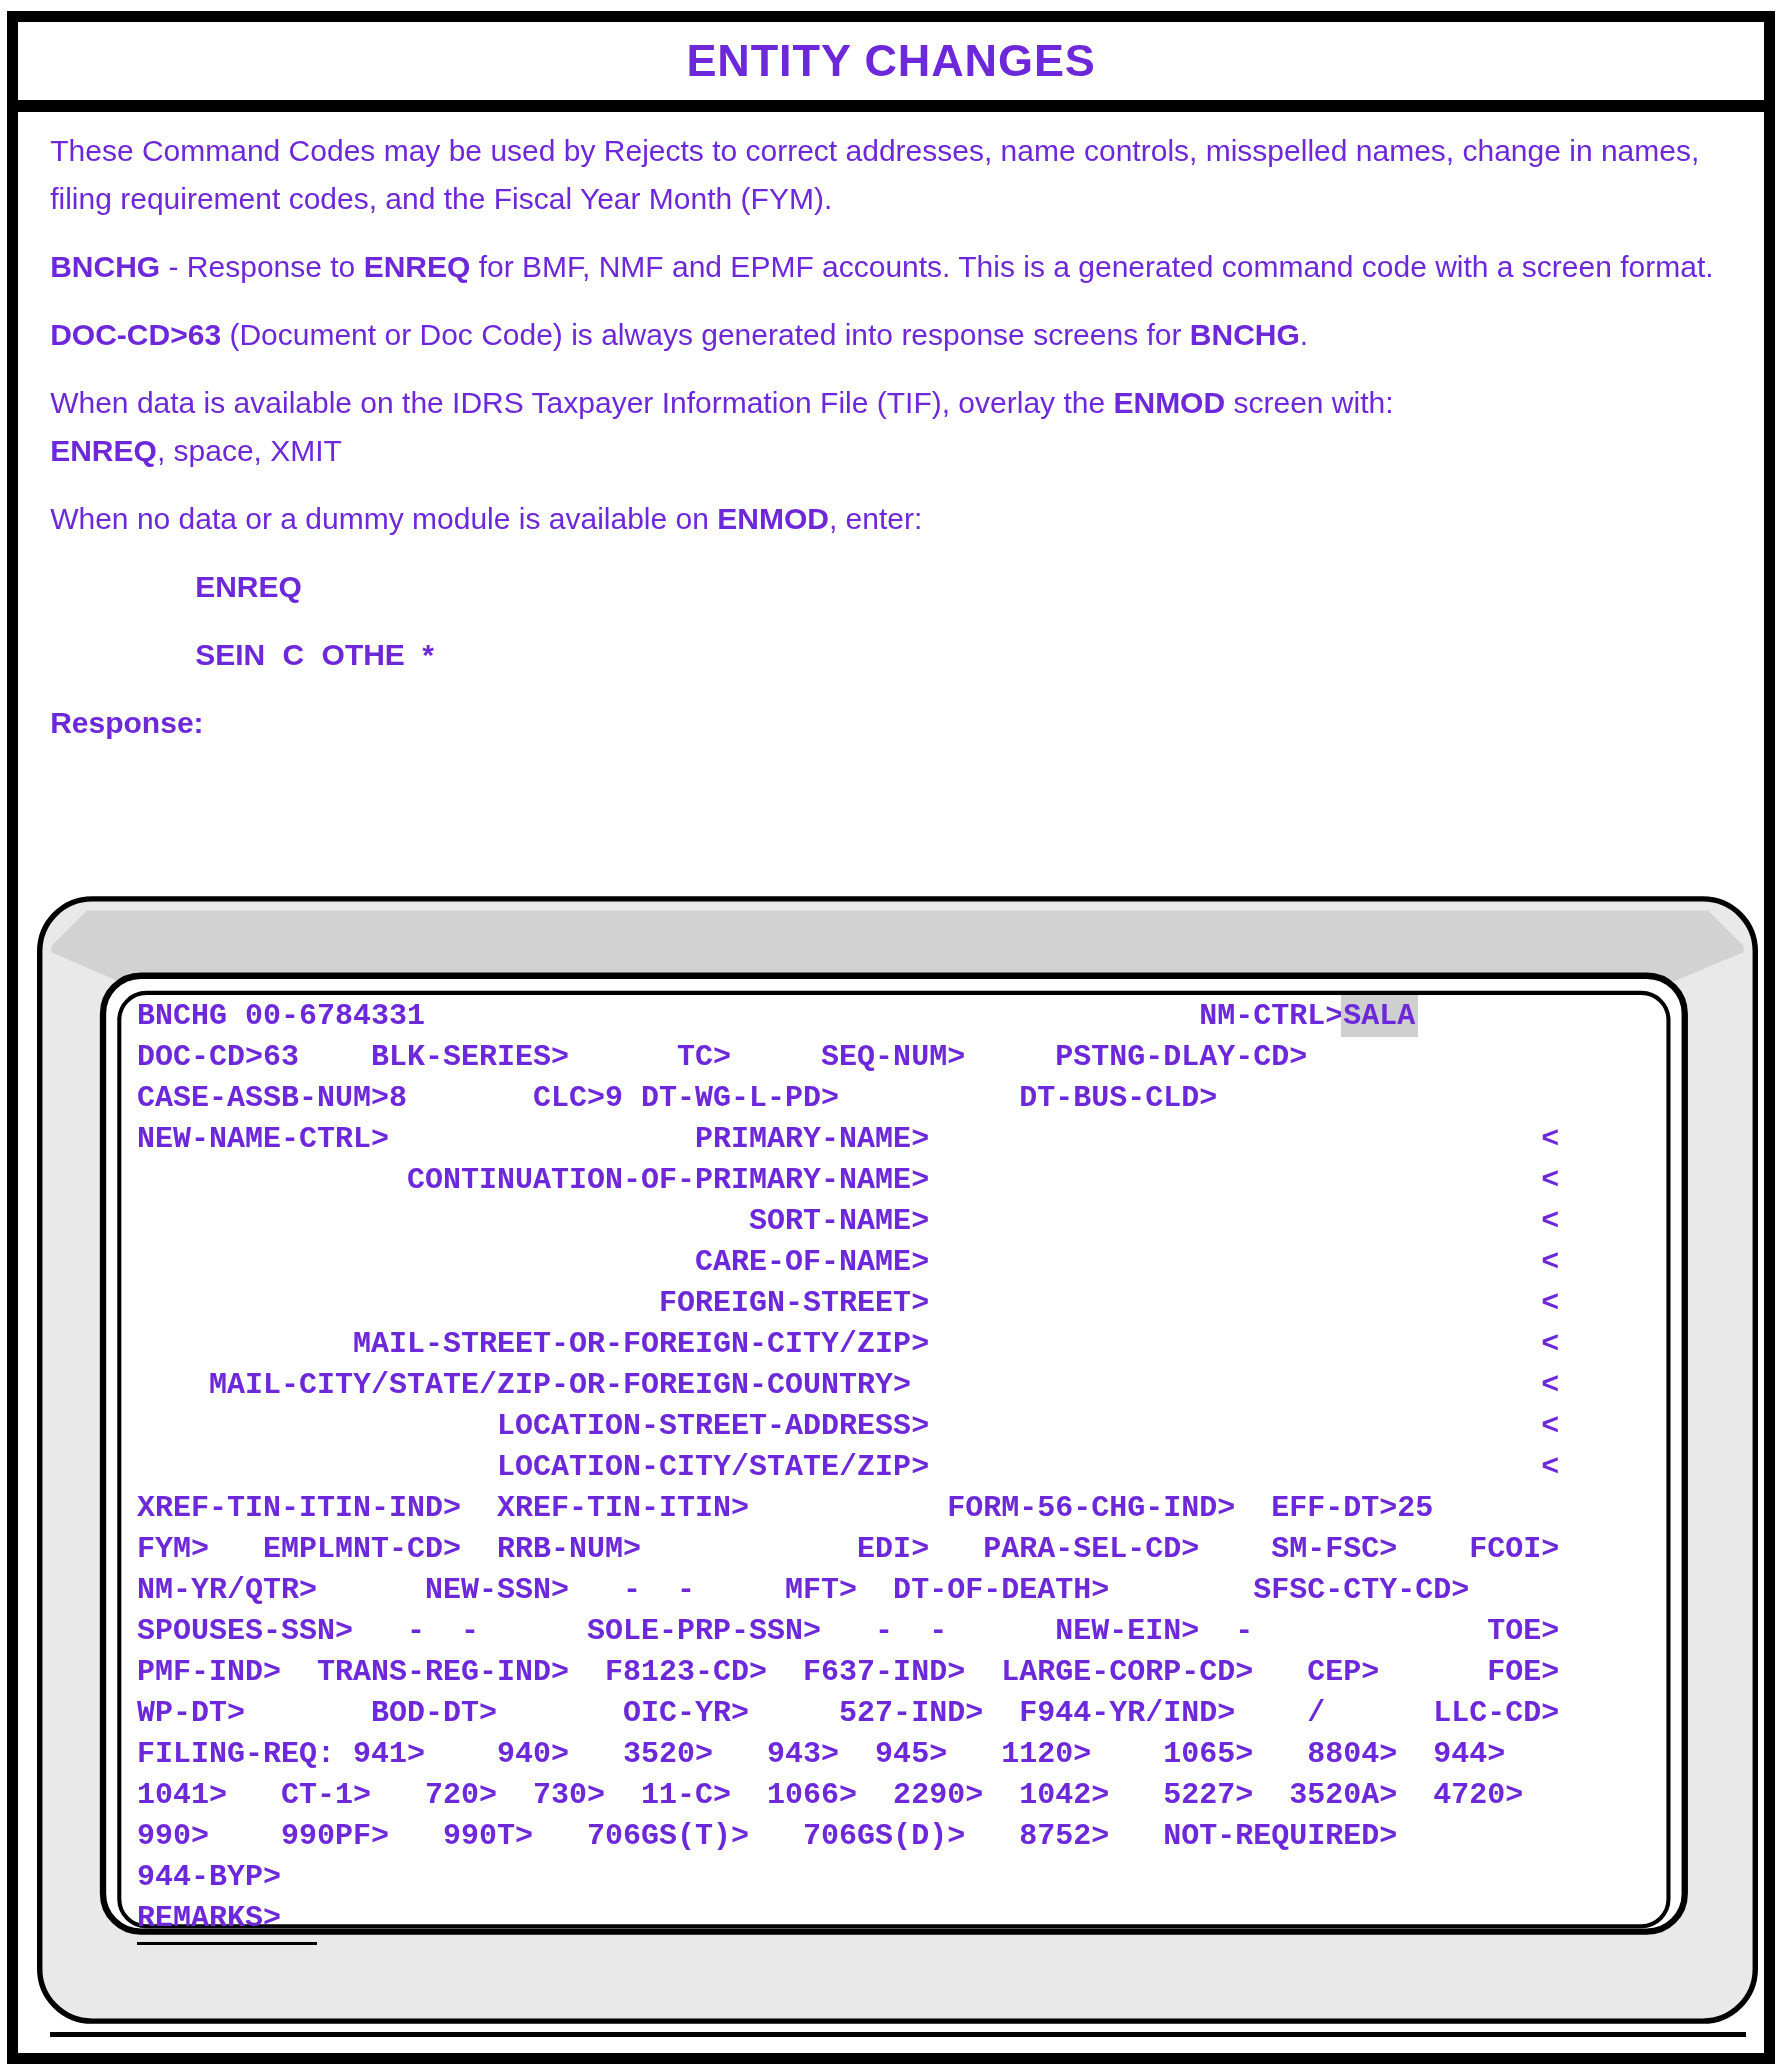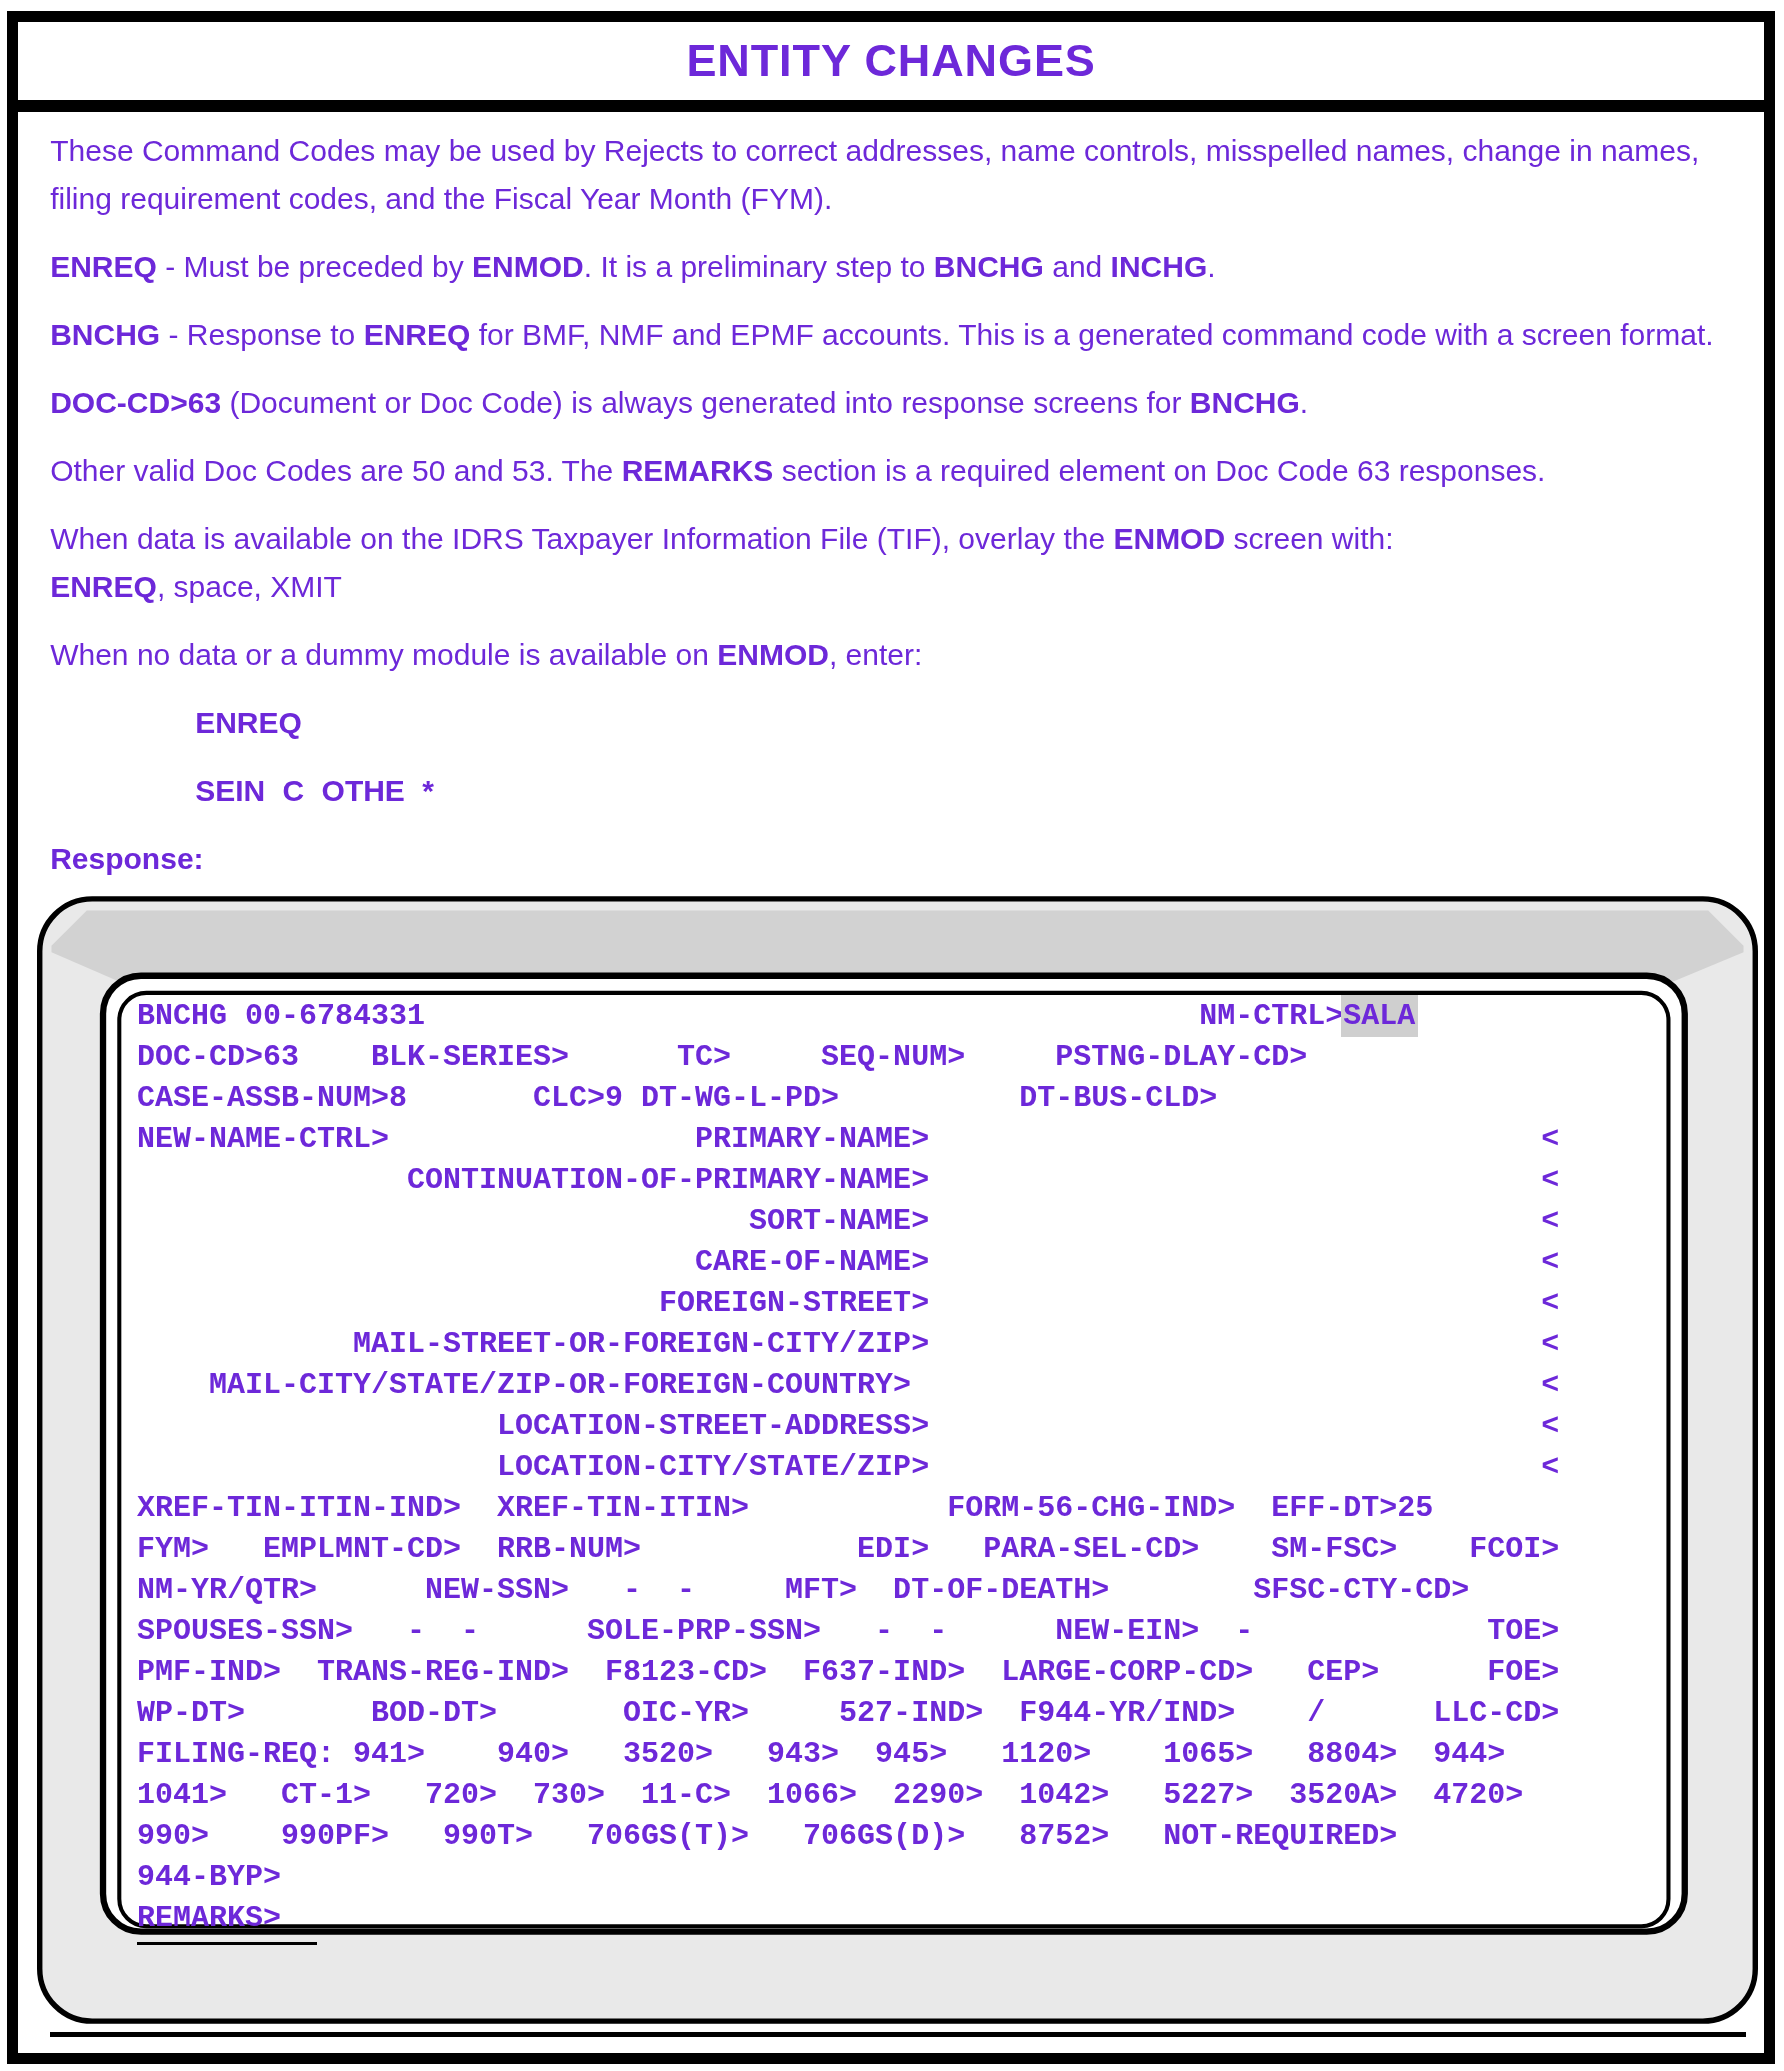--- a/index.html
+++ b/index.html
@@ -28,24 +28,22 @@
 </head>
 <body>
 
 <div class="page">
   <div class="frame">
     <div class="title-bar">
       <h1>ENTITY CHANGES</h1>
     </div>
     <div class="doc-body" id="doc-body">
         <p class=""><span>These Command Codes may be used by Rejects to correct addresses, name controls, misspelled names, change in names, filing requirement codes, and the Fiscal Year Month (FYM).</span></p>
-        <p class=""><span class="b">ENREQ</span><span> - Must be preceded by </span><span class="b">ENMOD</span><span>.  It is a preliminary step to </span><span class="b">BNCHG</span><span> and </span><span class="b">INCHG</span><span>.</span></p>
         <p class=""><span class="b">BNCHG</span><span> - Response to </span><span class="b">ENREQ</span><span> for BMF, NMF and EPMF accounts.  This is a generated command code with a screen format.</span></p>
         <p class=""><span class="b">DOC-CD&gt;63</span><span> (Document or Doc Code) is always generated into response screens for </span><span class="b">BNCHG</span><span>.</span></p>
-        <p class=""><span>Other valid Doc Codes are 50 and 53.  The </span><span class="b">REMARKS</span><span> section is a required element on Doc Code 63 responses.</span></p>
         <p class=""><span>When data is available on the IDRS Taxpayer Information File (TIF), overlay the </span><span class="b">ENMOD</span><span> screen with: </span><br><span class="b">ENREQ</span><span>, space, XMIT</span></p>
         <p class=""><span>When no data or a dummy module is available on </span><span class="b">ENMOD</span><span>, enter:</span></p>
         <p class="indent"><span class="b">ENREQ</span></p>
         <p class="indent"><span class="b">SEIN C OTHE *</span></p>
         <p class=""><span class="b">Response:</span></p>
       </div>
   </div>
 
   <div class="monitor">
     <svg width="1721" height="1128" viewBox="0 0 1903 1247">

